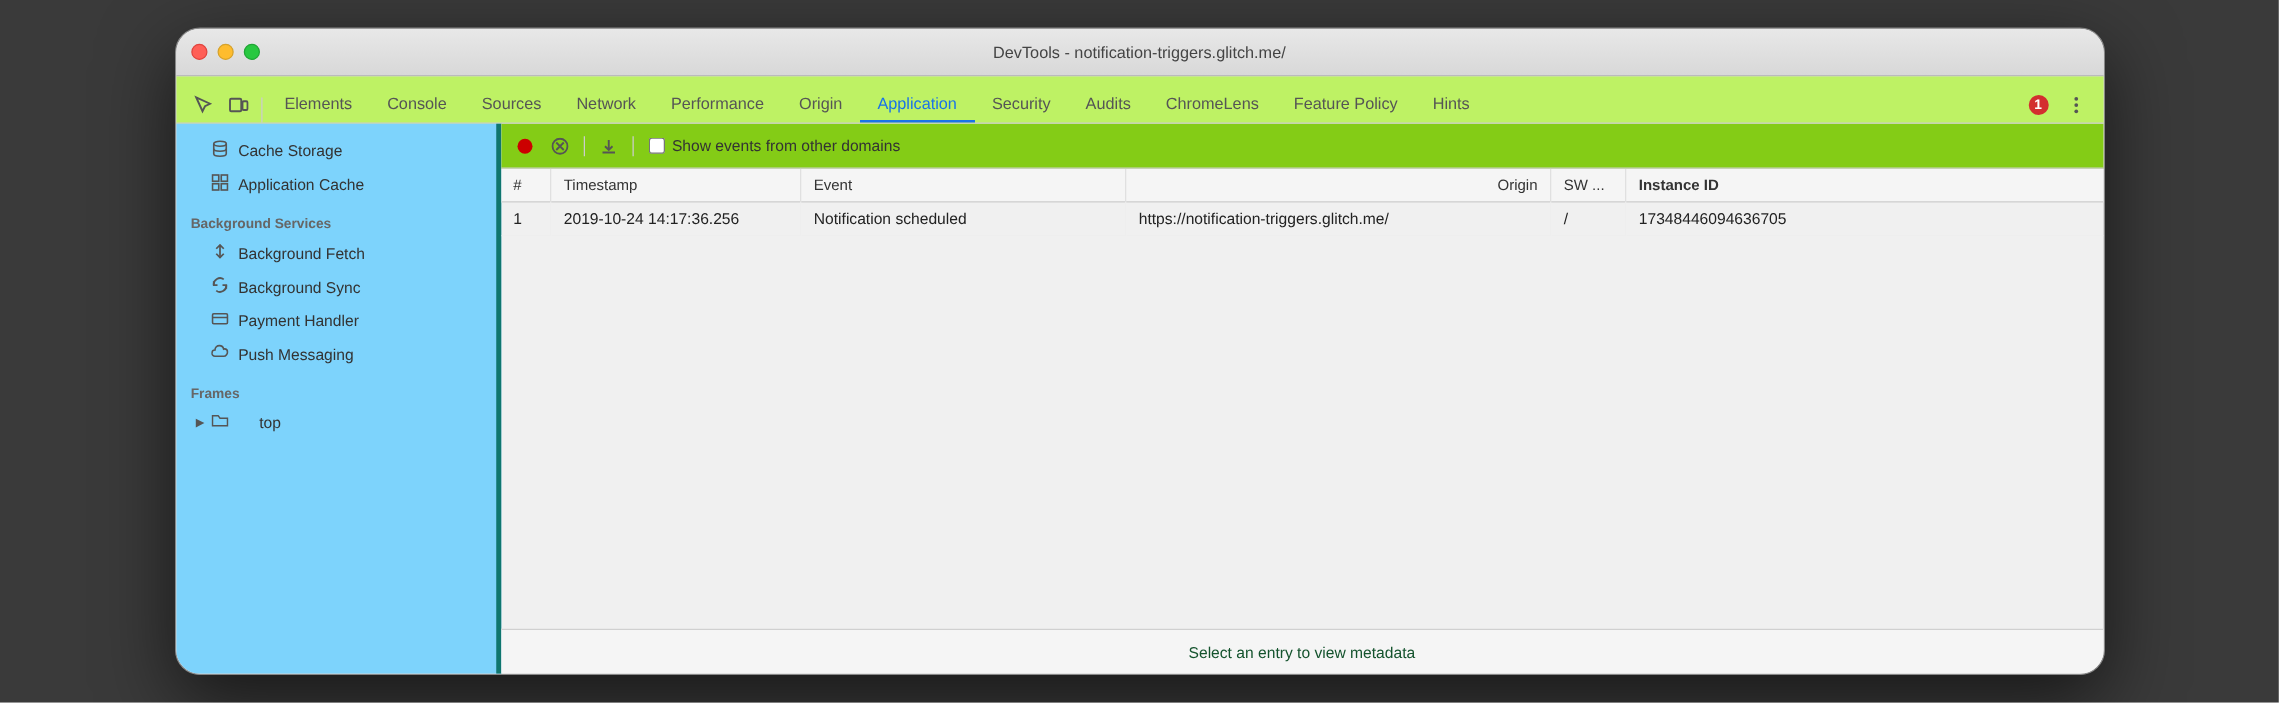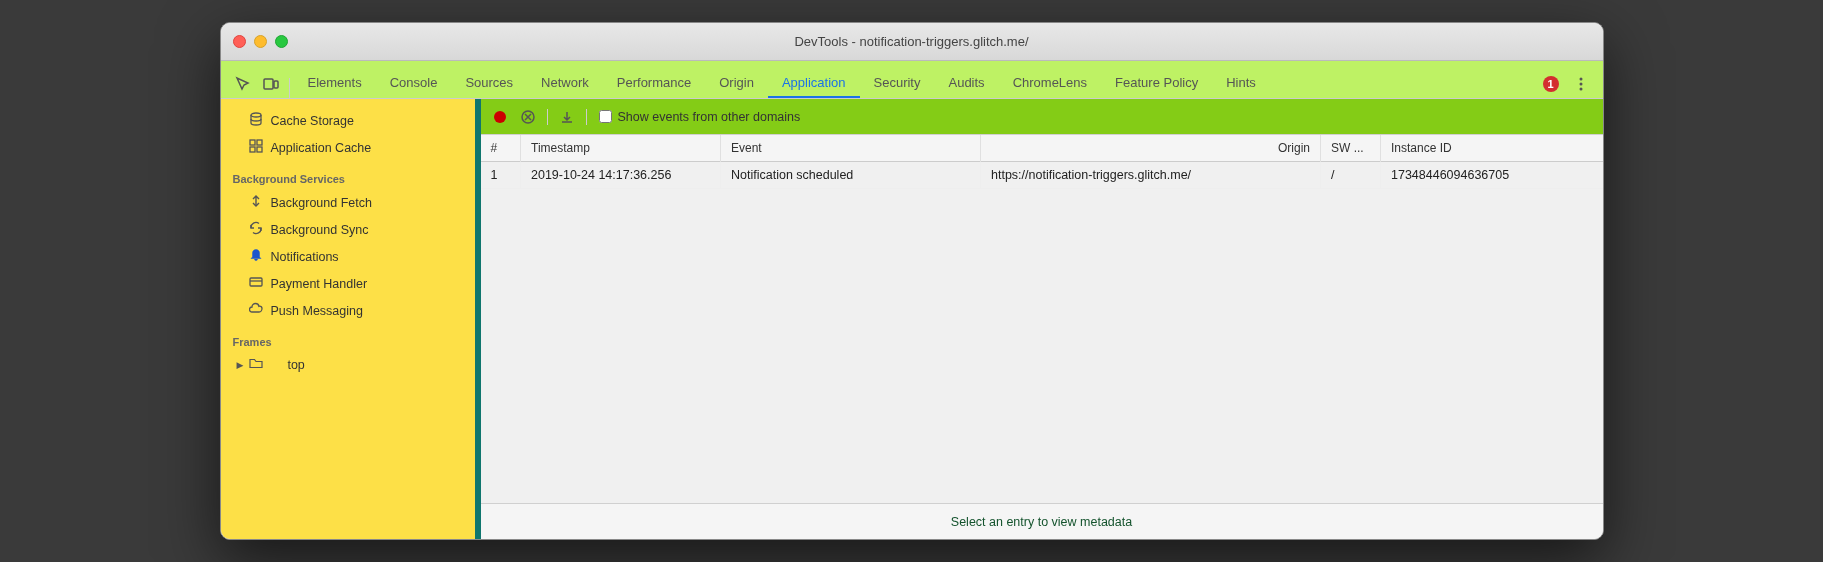--- a/index.html
+++ b/index.html
@@ -5,22 +5,22 @@
     * { box-sizing: border-box; margin: 0; padding: 0; }
     body {
       background: #3a3a3a;
       display: flex;
       justify-content: center;
       align-items: center;
       min-height: 100vh;
       font-family: -apple-system, BlinkMacSystemFont, 'Segoe UI', sans-serif;
     }
     .window {
-      width: 1384px;
-      border-radius: 10px;
+      width: 1544px;
+      border-radius: 20px;
       overflow: hidden;
       box-shadow: 0 20px 60px rgba(0,0,0,0.6);
       background: #f0f0f0;
       border: 1px solid #888;
     }
     .titlebar {
       background: linear-gradient(to bottom, #e8e8e8, #d8d8d8);
       height: 38px;
       display: flex;
       align-items: center;
@@ -115,22 +115,22 @@
       align-items: center;
       justify-content: center;
       font-weight: bold;
     }
     .main-layout {
       display: flex;
       height: 440px;
     }
     .sidebar {
       width: 260px;
-      background: #fde047;
-      border-right: 6px solid #0f766e;
+      background: #7dd3fc;
+      border-right: 4px solid #0f766e;
       overflow-y: auto;
       padding: 8px 0;
       flex-shrink: 0;
     }
     .sidebar-section-label {
       padding: 12px 12px 4px 12px;
       font-size: 11px;
       color: #666;
       font-weight: 700;
       text-transform: none;
@@ -207,21 +207,21 @@
     th {
       text-align: left;
       padding: 6px 10px;
       font-weight: 500;
       color: #333;
       font-size: 12px;
       border-right: 1px solid #e0e0e0;
       white-space: nowrap;
       cursor: pointer;
     }
-    th:last-child { border-right: none; }
+    th:last-child { border-right: none; font-weight: bold; }
     td {
       padding: 6px 10px;
       color: #222;
       border-bottom: 1px solid #eee;
       border-right: 1px solid #eee;
       white-space: nowrap;
     }
     td:last-child { border-right: none; }
     .col-num { width: 40px; }
     .col-timestamp { width: 200px; }
@@ -334,29 +334,20 @@
         <span class="icon">
           <svg width="14" height="14" viewBox="0 0 14 14" fill="none" stroke="#555" stroke-width="1.4">
             <path d="M12 7 A5 5 0 0 1 4 11.5"></path>
             <path d="M2 7 A5 5 0 0 1 10 2.5"></path>
             <path d="M2 4 L2 7 L5 7"></path>
             <path d="M12 10 L12 7 L9 7"></path>
           </svg>
         </span>
         <span>Background Sync</span>
       </div>
-      <div class="sidebar-group-item active">
-        <span class="icon">
-          <svg width="14" height="14" viewBox="0 0 14 14" fill="#1a56cc" stroke="#1a56cc" stroke-width="0.5">
-            <path d="M7 1.5 C5 1.5 3.5 3 3.5 5 L3.5 9 L2 10.5 L12 10.5 L10.5 9 L10.5 5 C10.5 3 9 1.5 7 1.5 Z"></path>
-            <path d="M5.5 11 A1.5 1.5 0 0 0 8.5 11" fill="#1a56cc" stroke="#1a56cc"></path>
-          </svg>
-        </span>
-        <span>Notifications</span>
-      </div>
       <div class="sidebar-group-item">
         <span class="icon">
           <svg width="14" height="14" viewBox="0 0 14 14" fill="none" stroke="#555" stroke-width="1.3">
             <rect x="1" y="3" width="12" height="8" rx="1"></rect>
             <path d="M1 6 L13 6"></path>
           </svg>
         </span>
         <span>Payment Handler</span>
       </div>
       <div class="sidebar-group-item">

